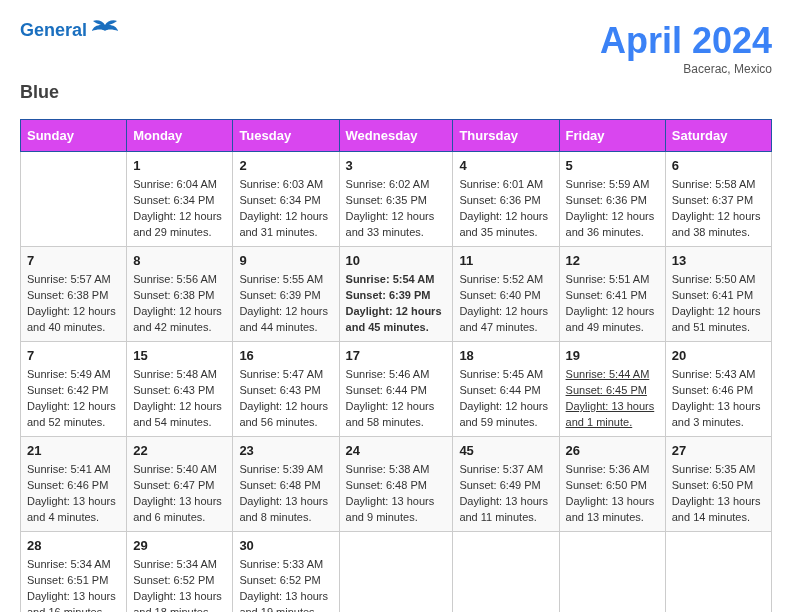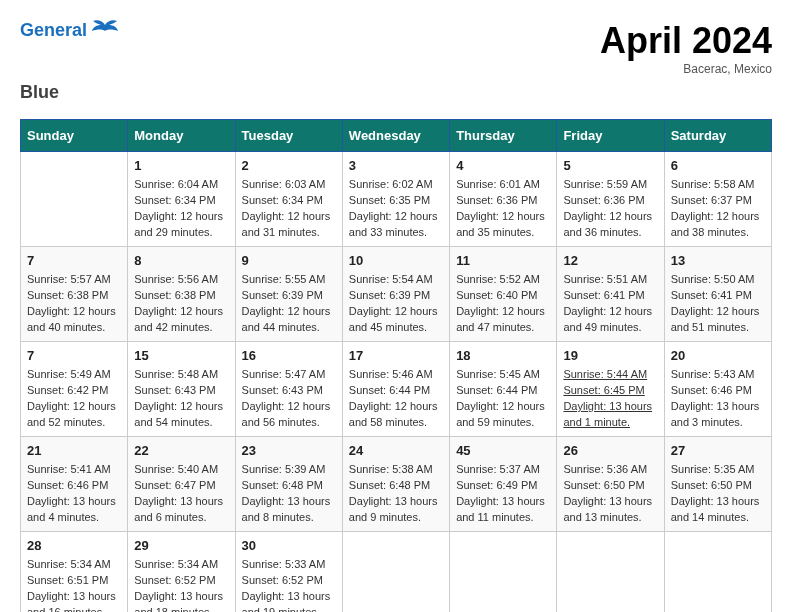--- a/index.html
+++ b/index.html
@@ -29,33 +29,33 @@
     }
     .logo-text span {
       color: #1a6fbf;
     }
     .title-area {
       text-align: right;
     }
     .month-title {
       font-size: 36px;
       font-weight: bold;
-      color: #000000;
+      color: #3b82f6;
     }
     .location {
       font-size: 12px;
       color: #555;
     }
     .calendar-table {
       width: 100%;
       border-collapse: collapse;
       font-size: 11px;
     }
     .calendar-table thead tr {
-      background-color: #0f766e;
+      background-color: #d946ef;
       color: #fff;
     }
     .calendar-table thead th {
       padding: 8px 6px;
       text-align: left;
       font-size: 13px;
       font-weight: 600;
       border: 1px solid #2255a4;
     }
     .calendar-table tbody td {
@@ -182,21 +182,21 @@
         </td>
         <td>
           <span class="day-number">9</span>
           <div class="day-info" style="white-space: pre-line;">Sunrise: 5:55 AM
 Sunset: 6:39 PM
 Daylight: 12 hours
 and 44 minutes.</div>
         </td>
         <td>
           <span class="day-number">10</span>
-          <div class="day-info" style="white-space: pre-line;">Sunrise: 5:54 AM
+          <div class="day-info" style="white-space: pre-line; font-weight: bold;">Sunrise: 5:54 AM
 Sunset: 6:39 PM
 Daylight: 12 hours
 and 45 minutes.</div>
         </td>
         <td>
           <span class="day-number">11</span>
           <div class="day-info" style="white-space: pre-line;">Sunrise: 5:52 AM
 Sunset: 6:40 PM
 Daylight: 12 hours
 and 47 minutes.</div>

